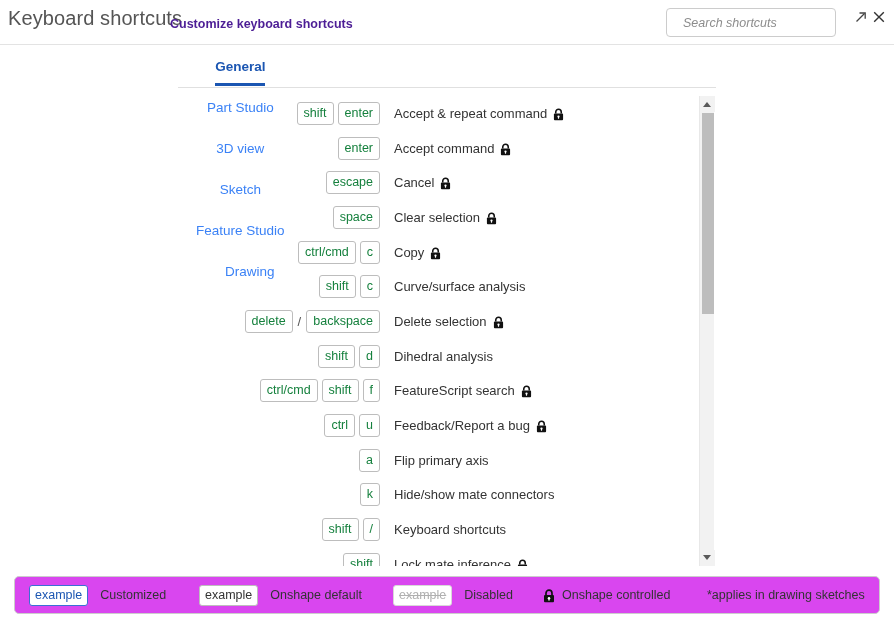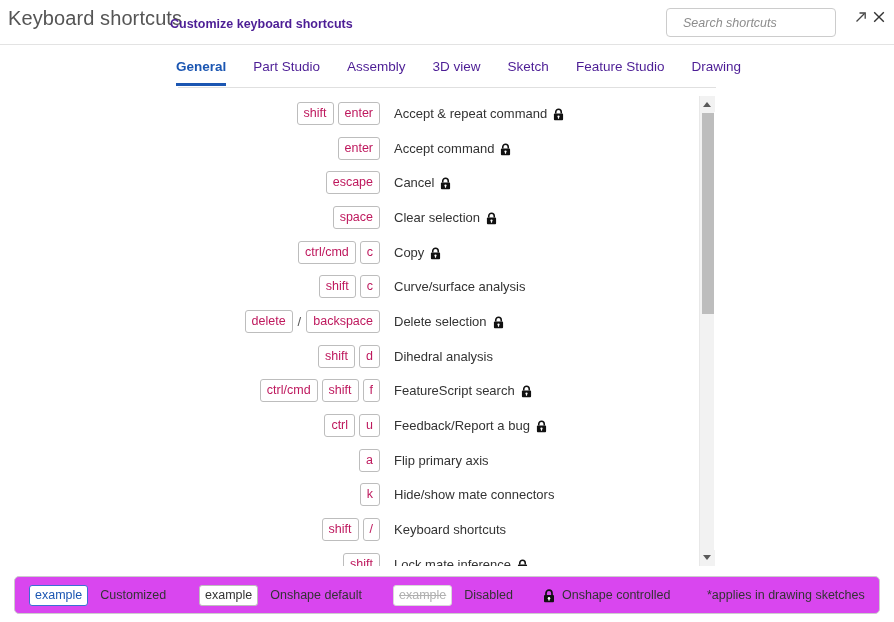--- a/index.html
+++ b/index.html
@@ -69,31 +69,32 @@
   .icon-close  { left: 871px; }
 
   
   .tabs {
     position: absolute;
     left: 0; top: 45px;
     width: 894px; height: 43px;
   }
   .tabs-inner {
     position: absolute;
-    left: 176px; top: 0;
+    left: 196px; top: 0;
     display: flex;
-    align-items: flex-start;
+    align-items: center;
     height: 43px;
+    flex-direction: column;
   }
   .tab {
     position: relative;
     padding: 14px 0 12px 0;
     margin-right: 27px;
     font-size: 13.5px;
-    color: #4c1d95;
+    color: #3b82f6;
     cursor: pointer;
     white-space: nowrap;
   }
   .tab:last-child { margin-right: 8px; }
   .tab.active { color: #1b56b2; font-weight: bold; }
   .tab.active::after {
     content: "";
     position: absolute;
     left: 0; right: 0; bottom: 0;
     height: 3px;
@@ -125,21 +126,21 @@
     justify-content: flex-end;
     align-items: center;
     gap: 4px;
     flex: none;
   }
   .key {
     display: inline-block;
     border: 1px solid #bdbdbd;
     border-radius: 3px;
     background: #ffffff;
-    color: #be185d;
+    color: #15803d;
     font-size: 12.5px;
     line-height: 18px;
     padding: 1px 6px 2px 6px;
     white-space: nowrap;
   }
   .sep {
     font-size: 13px;
     color: #555;
     padding: 0 1px;
   }
@@ -261,21 +262,20 @@
         <path d="M3.2 3.2 L12.8 12.8 M12.8 3.2 L3.2 12.8" stroke="#333" stroke-width="1.4" fill="none"></path>
       </svg>
     </span>
   </div>
 
   <div class="tabs">
     <div class="tabs-rule"></div>
     <div class="tabs-inner" id="tabs-inner">
         <div class="tab active">General</div>
         <div class="tab">Part Studio</div>
-        <div class="tab">Assembly</div>
         <div class="tab">3D view</div>
         <div class="tab">Sketch</div>
         <div class="tab">Feature Studio</div>
         <div class="tab">Drawing</div>
       </div>
   </div>
 
   <div class="list-viewport">
     <div id="rows">
         <div class="row">

